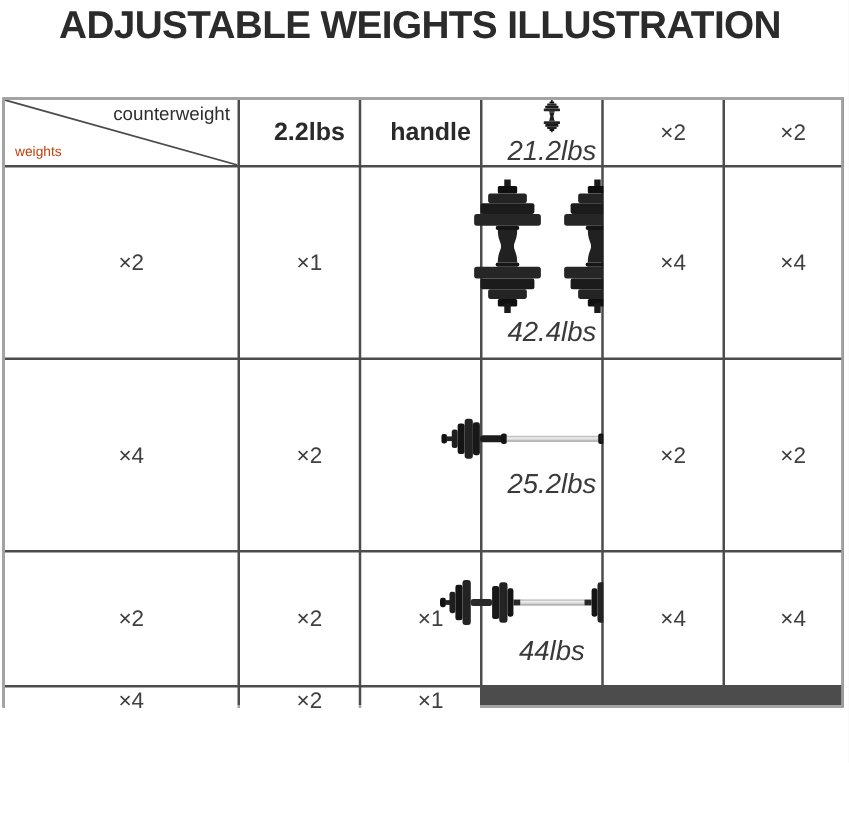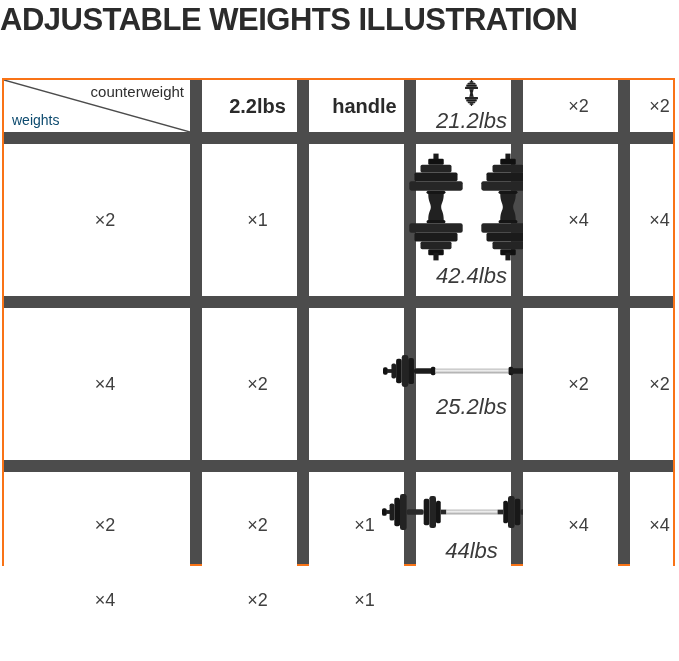--- a/index.html
+++ b/index.html
@@ -1,35 +1,35 @@
 <!DOCTYPE html>
 <html><head>
 <meta charset="utf-8">
 <style>
   html,body{margin:0;padding:0;background:#ffffff;}
   #page{position:relative;width:679px;height:661px;background:#ffffff;
         font-family:"Liberation Sans",sans-serif;overflow:hidden;}
 
-  .title{position:absolute;top:2px;left:0;width:672px;
+  .title{position:absolute;top:2px;left:0;width:672px;text-align:center;
          font-size:31px;font-weight:bold;color:#2b2b2b;letter-spacing:-0.5px;}
 
   .table{position:absolute;left:2px;top:78px;width:673px;height:488px;
          display:grid;box-sizing:border-box;
          grid-template-columns:186px 95px 95px 95px 95px 1fr;
          grid-template-rows:52px 152px 152px 106px 1fr;
-         gap:12px;background:#4c4c4c;border:2px solid #f97316;}
+         gap:2px;background:#4c4c4c;border:2px solid #a3a3a3;}
 
   .cell{background:#ffffff;display:flex;align-items:center;justify-content:center;padding-left:16px;}
 
   .corner{position:relative;background:#ffffff;}
   .corner svg{position:absolute;left:0;top:0;width:100%;height:100%;}
   .corner .top-label{position:absolute;top:3px;right:6px;
          font-size:15px;color:#2e2e2e;}
   .corner .bottom-label{position:absolute;bottom:4px;left:8px;
-         font-size:14px;color:#0c4a6e;}
+         font-size:11px;color:#c2410c;}
 
   .th{font-size:20px;font-weight:bold;color:#2a2a2a;}
 
   .val{font-size:18px;color:#404040;}
 
   .illus{flex-direction:column;gap:4px;font-style:italic;}
   .illus .pair{display:flex;gap:10px;align-items:center;}
   .weight-label{font-size:22px;color:#3a3a3a;line-height:1;}
 </style>
 </head>

